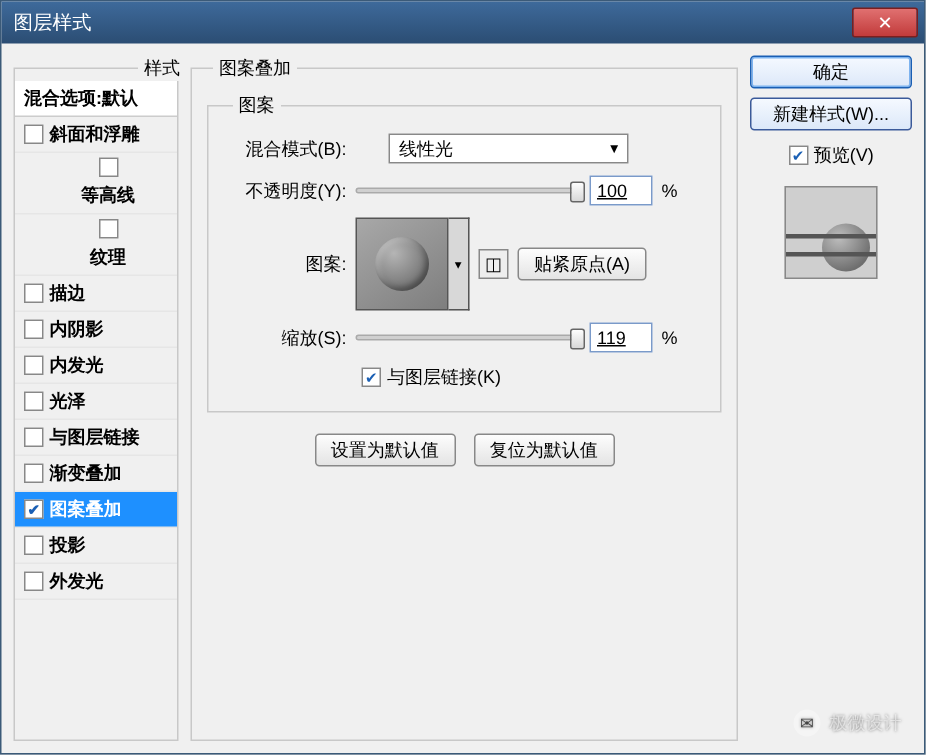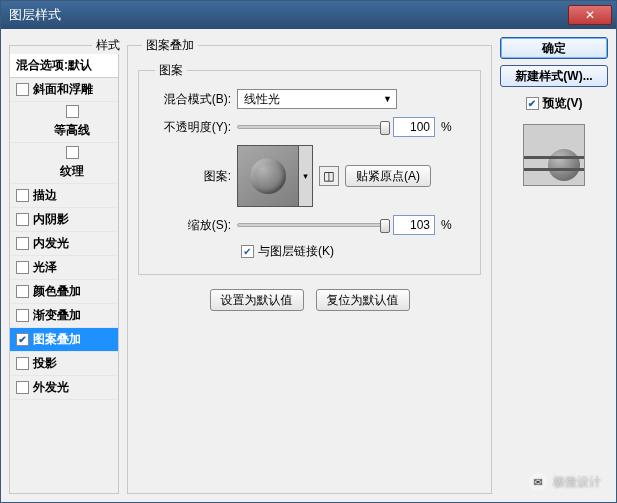--- a/index.html
+++ b/index.html
@@ -21,36 +21,36 @@
   .chk { width: 13px; height: 13px; border: 1px solid #888; background: #fff; display: inline-flex; align-items: center; justify-content: center; font-size: 10px; color: #1a5fb4; }
   
   
   .center { flex: 1; }
   .outer-fieldset { border: 1px solid #c8c8c8; height: 100%; margin: 0; padding: 8px 10px; }
   .outer-fieldset > legend { padding: 0 4px; margin-left: 4px; }
   .inner-fieldset { border: 1px solid #c8c8c8; margin: 0; padding: 10px 12px 14px 12px; }
   .inner-fieldset > legend { padding: 0 4px; margin-left: 4px; }
   .row { display: flex; align-items: center; margin-bottom: 8px; gap: 6px; }
   .row-label { width: 80px; text-align: right; }
-  .dropdown { flex: 1; max-width: 160px; height: 20px; border: 1px solid #888; background: #fff; display: flex; align-items: center; justify-content: space-between; padding: 0 4px 0 6px; }
+  .dropdown { flex: 1; max-width: 160px; height: 20px; border: 1px solid #888; background: #fff; display: flex; align-items: center; justify-content: space-between; padding: 0 4px 0 6px; margin-left: 22px; }
   .dropdown .arrow { font-size: 9px; }
   .slider-track { flex: 1; max-width: 150px; height: 4px; background: #d0d0d0; border: 1px solid #aaa; position: relative; border-radius: 2px; }
   .slider-thumb { position: absolute; top: -5px; width: 10px; height: 14px; background: linear-gradient(#fdfdfd,#d8d8d8); border: 1px solid #666; border-radius: 2px; }
-  .num-input { width: 42px; height: 20px; border: 1px solid #7a9ac9; background: #fff; text-align: right; padding: 0 4px; display: flex; align-items: center; justify-content: flex-end; }
+  .num-input { width: 42px; height: 20px; border: 1px solid #7a9ac9; background: #fff; text-align: right; padding: 0 4px; display: flex; align-items: center; justify-content: flex-start; text-decoration: underline; }
   .unit { width: 20px; }
   .pattern-swatch { width: 62px; height: 62px; border: 1px solid #555; background: linear-gradient(145deg,#a8a8a8,#7e7e7e); display: flex; align-items: center; justify-content: center; position: relative; }
   .pattern-swatch .circle { width: 36px; height: 36px; border-radius: 50%; background: radial-gradient(circle at 35% 30%, #b5b5b5, #757575 70%); box-shadow: inset -2px -2px 4px rgba(0,0,0,.4), inset 2px 2px 4px rgba(255,255,255,.3); }
   .swatch-dd { width: 14px; height: 62px; border: 1px solid #555; border-left: none; background: #d8d8d8; display: flex; align-items: center; justify-content: center; font-size: 9px; }
   .tiny-icon-btn { width: 20px; height: 20px; border: 1px solid #888; background: #eee; display: flex; align-items: center; justify-content: center; font-size: 11px; }
   .btn { height: 22px; padding: 0 10px; border: 1px solid #888; background: linear-gradient(#fdfdfd,#e4e4e4); border-radius: 3px; display: inline-flex; align-items: center; cursor: pointer; }
   .chk-row { display: flex; align-items: center; gap: 4px; margin-left: 90px; }
   .btn-row-center { display: flex; gap: 12px; justify-content: center; margin-top: 14px; }
 
   
-  .rightcol { width: 108px; display: flex; flex-direction: column; gap: 6px; align-items: stretch; font-weight: bold; }
+  .rightcol { width: 108px; display: flex; flex-direction: column; gap: 6px; align-items: stretch; }
   .rbtn { height: 22px; border: 1px solid #3b5a9a; background: linear-gradient(#f5f9ff,#dce8f9); border-radius: 3px; display: flex; align-items: center; justify-content: center; cursor: pointer; }
   .rbtn.default { border: 1px solid #1a5fb4; box-shadow: 0 0 0 1px #7db3ef inset; }
   .preview-chk { display: flex; align-items: center; gap: 4px; justify-content: center; margin-top: 2px; }
   .preview-thumb { width: 62px; height: 62px; border: 1px solid #888; background: #cfcfcf; align-self: center; margin-top: 6px; position: relative; overflow: hidden; }
   .preview-thumb::before { content:""; position:absolute; right:4px; bottom:4px; width:32px; height:32px; background: radial-gradient(circle at 35% 30%,#bdbdbd,#6e6e6e 75%); border-radius:50%; }
   .preview-thumb::after { content:""; position:absolute; left:0; bottom:14px; width:100%; height:3px; background:#555; box-shadow: 0 -12px 0 #555; transform: rotate(0deg);}
   
   .watermark { position: absolute; right: 16px; bottom: 12px; color: rgba(255,255,255,0.55); font-size: 14px; display: flex; align-items: center; gap: 6px; pointer-events: none; text-shadow: 0 0 2px rgba(0,0,0,.5); }
   .wm-icon { width:18px; height:18px; border-radius:50%; background: rgba(255,255,255,0.35); display:flex; align-items:center; justify-content:center; font-size:11px; color:#444; }
 </style>
@@ -96,21 +96,21 @@
           <li>
             <span class="chk"></span>
             <span>内发光</span>
           </li>
           <li>
             <span class="chk"></span>
             <span>光泽</span>
           </li>
           <li>
             <span class="chk"></span>
-            <span>颜色叠加</span>
+            <span>与图层链接</span>
           </li>
           <li>
             <span class="chk"></span>
             <span>渐变叠加</span>
           </li>
           <li class="selected">
             <span class="chk" style="background: rgb(255, 255, 255);">✔</span>
             <span>图案叠加</span>
           </li>
           <li>
@@ -165,21 +165,21 @@
                 <span>贴紧原点(A)</span>
               </div>
           </div>
 
           <div class="row">
             <span class="row-label">缩放(S):</span>
             <div class="slider-track">
               <div class="slider-thumb" style="left:calc(100% - 6px)"></div>
             </div>
             <div class="num-input">
-                <span>103</span>
+                <span>119</span>
               </div>
             <span class="unit">%</span>
           </div>
 
           <div class="chk-row">
             <span class="chk">✔</span>
             <span>与图层链接(K)</span>
           </div>
         </fieldset>
 

